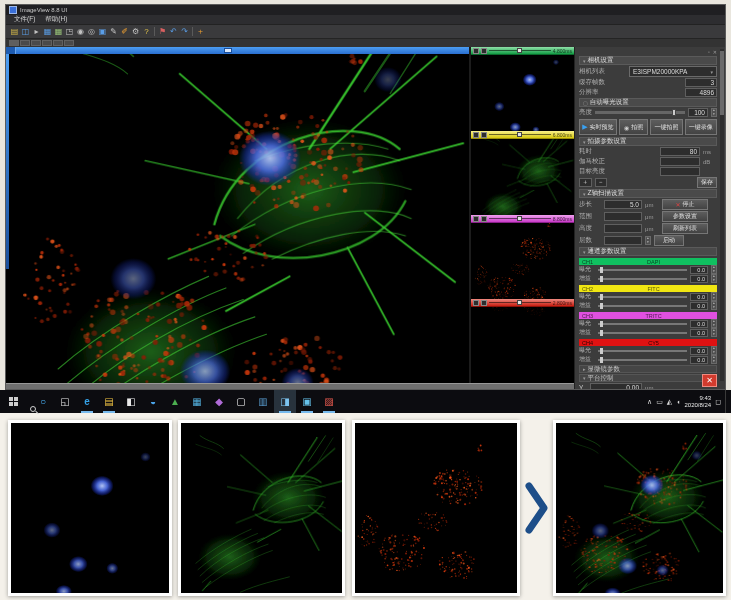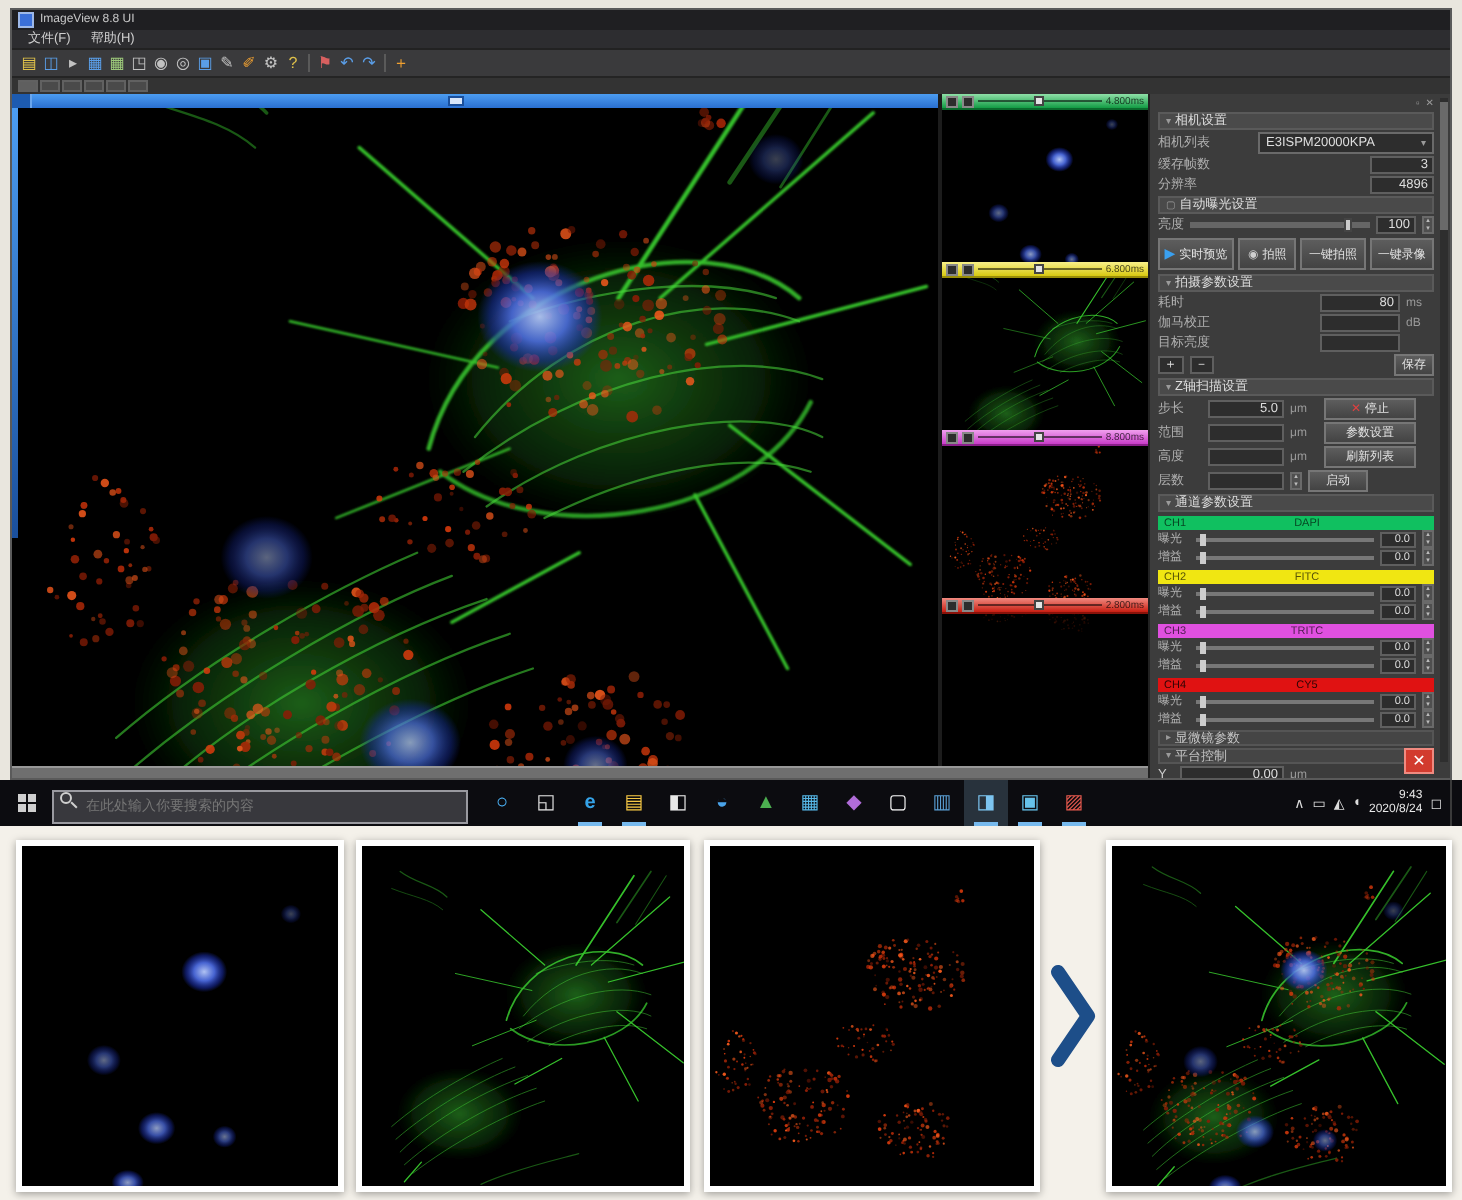--- a/index.html
+++ b/index.html
@@ -1004,21 +1004,20 @@
   <div class="startbtn">
     <span class="winlogo">
         <i></i>
         <i></i>
         <i></i>
         <i></i>
       </span>
   </div>
   <div class="searchwrap">
     <span class="mag"></span>
-    <input type="text" placeholder="在此处输入你要搜索的内容" style="">
   </div>
   <div class="tbicons">
     <span class="tbicon" style="color:#4db8ff">○</span>
     <span class="tbicon" style="color:#e0e0e0">◱</span>
     <span class="tbicon open" style="color:#35a3e8;font-weight:bold">e</span>
     <span class="tbicon open" style="color:#f5c744">▤</span>
     <span class="tbicon" style="color:#e8e8e8">◧</span>
     <span class="tbicon" style="color:#4aa3e8">◒</span>
     <span class="tbicon" style="color:#4caf50">▲</span>
     <span class="tbicon" style="color:#56b7e6">▦</span>

